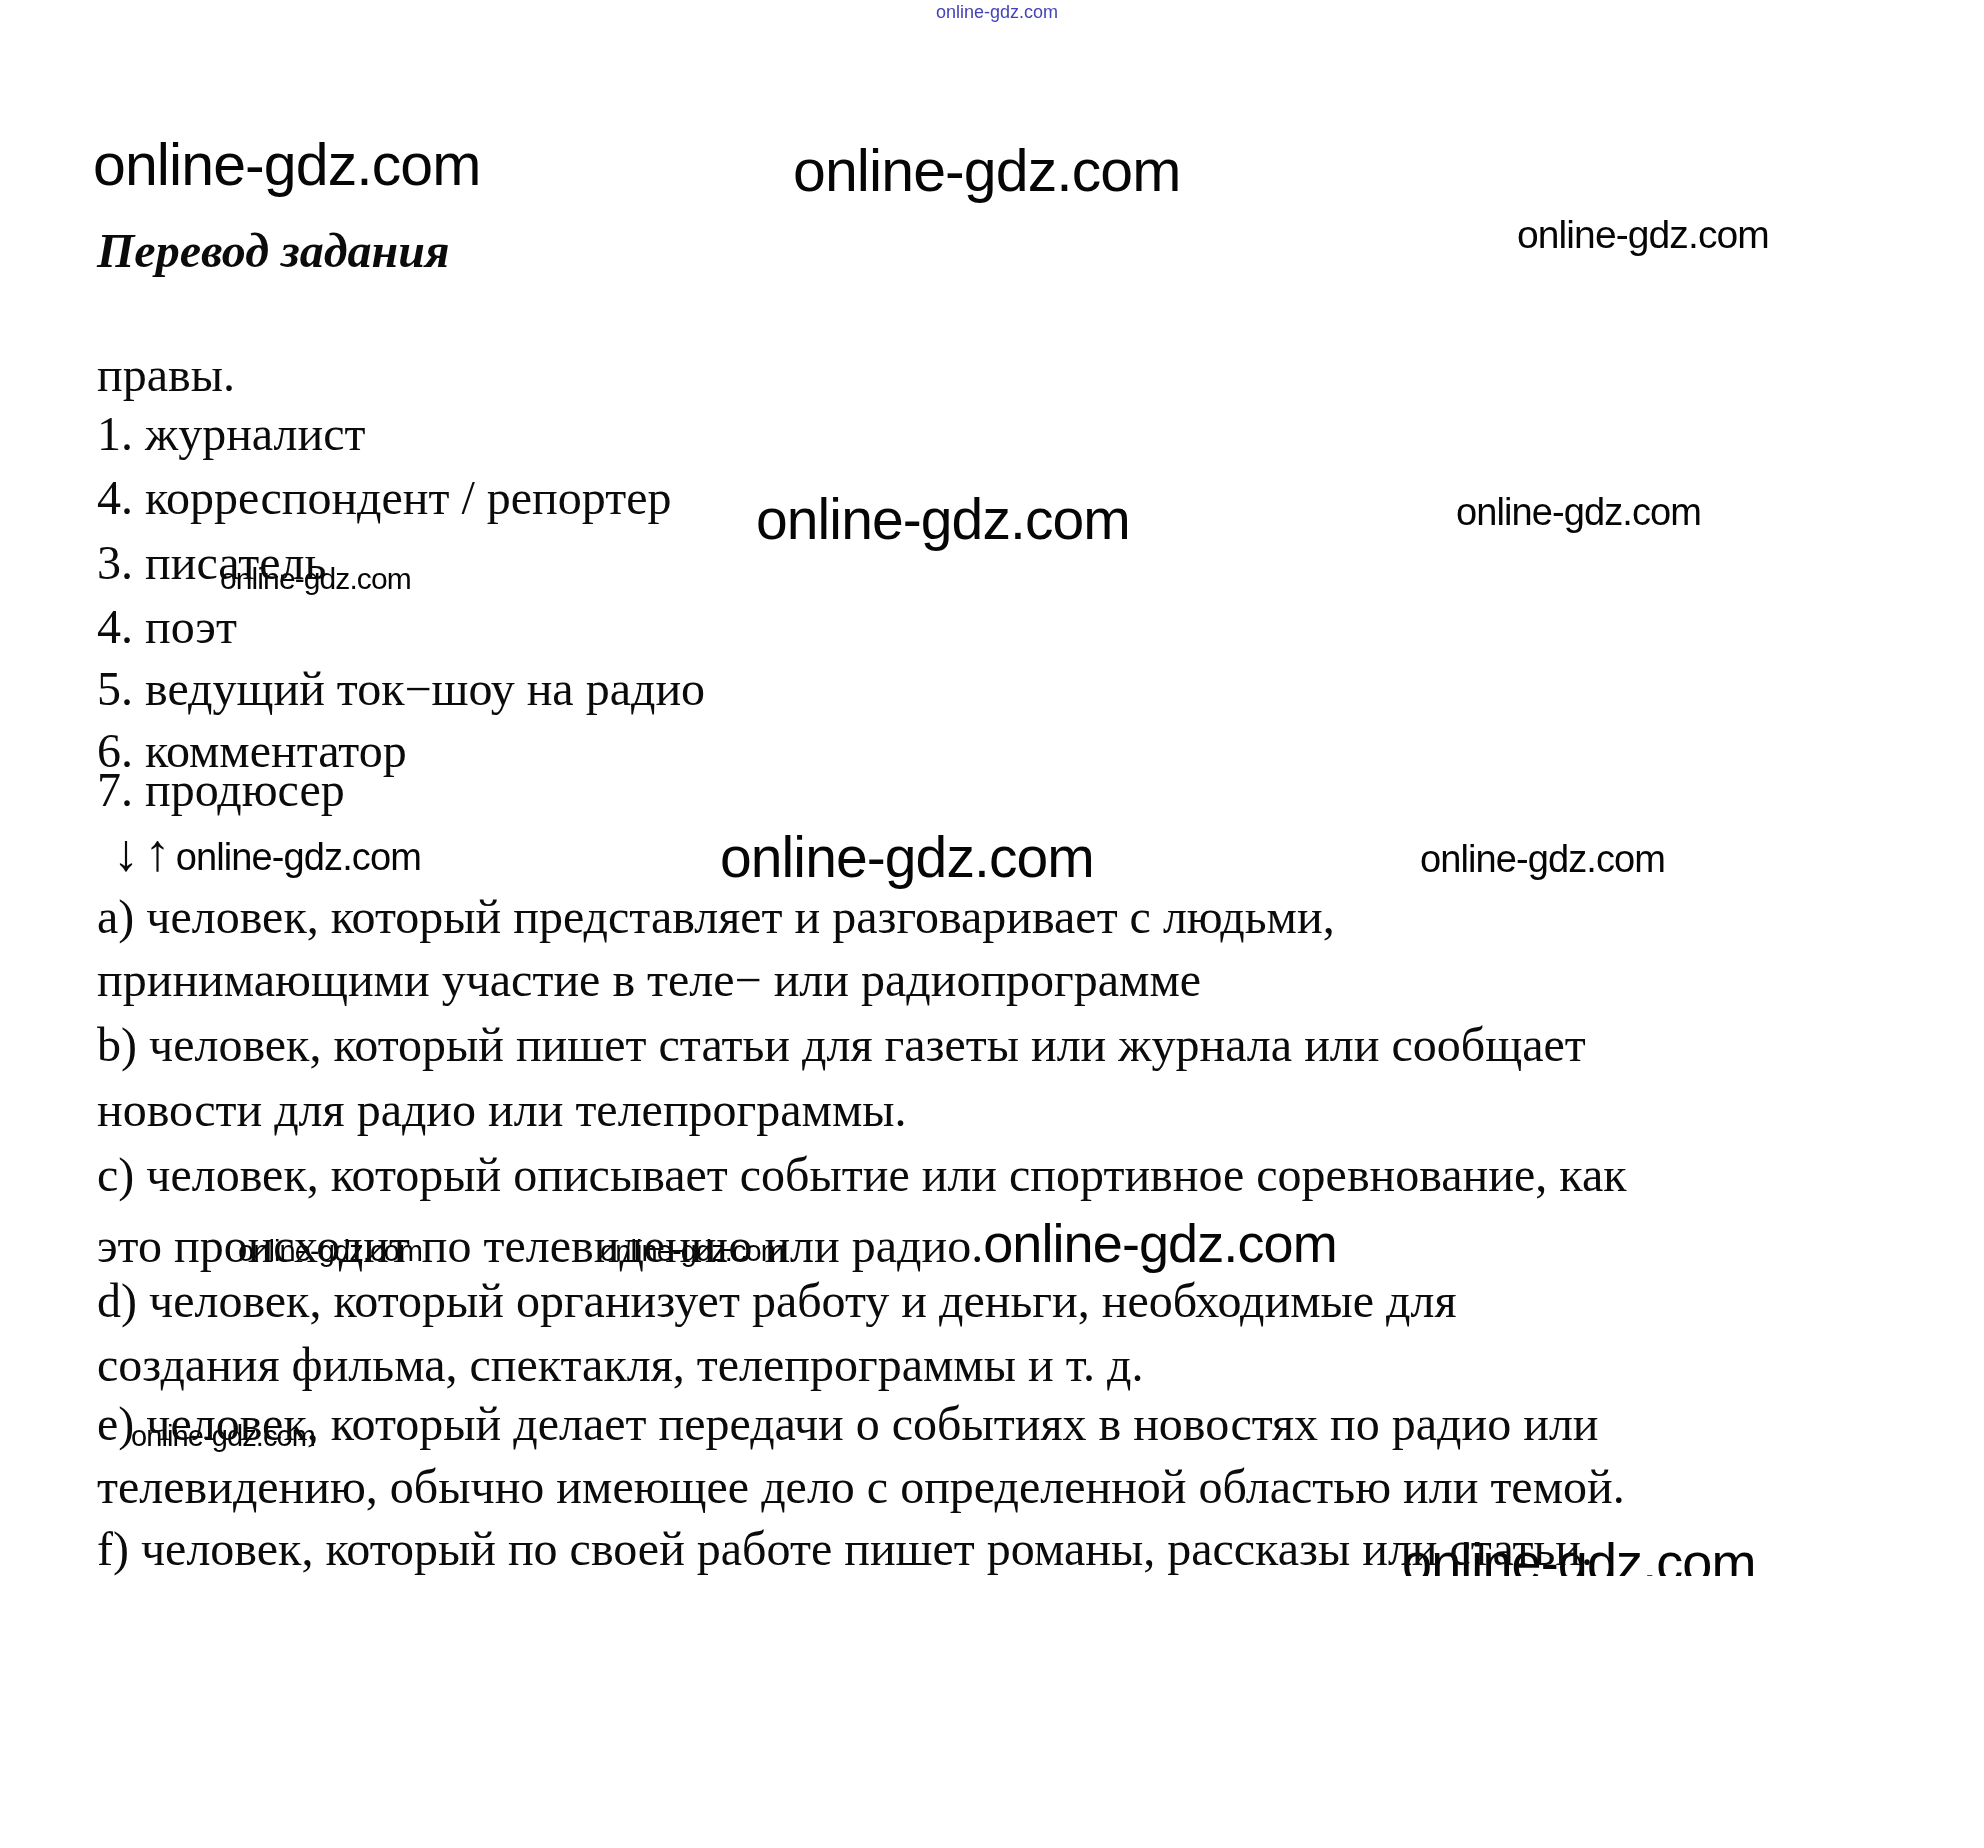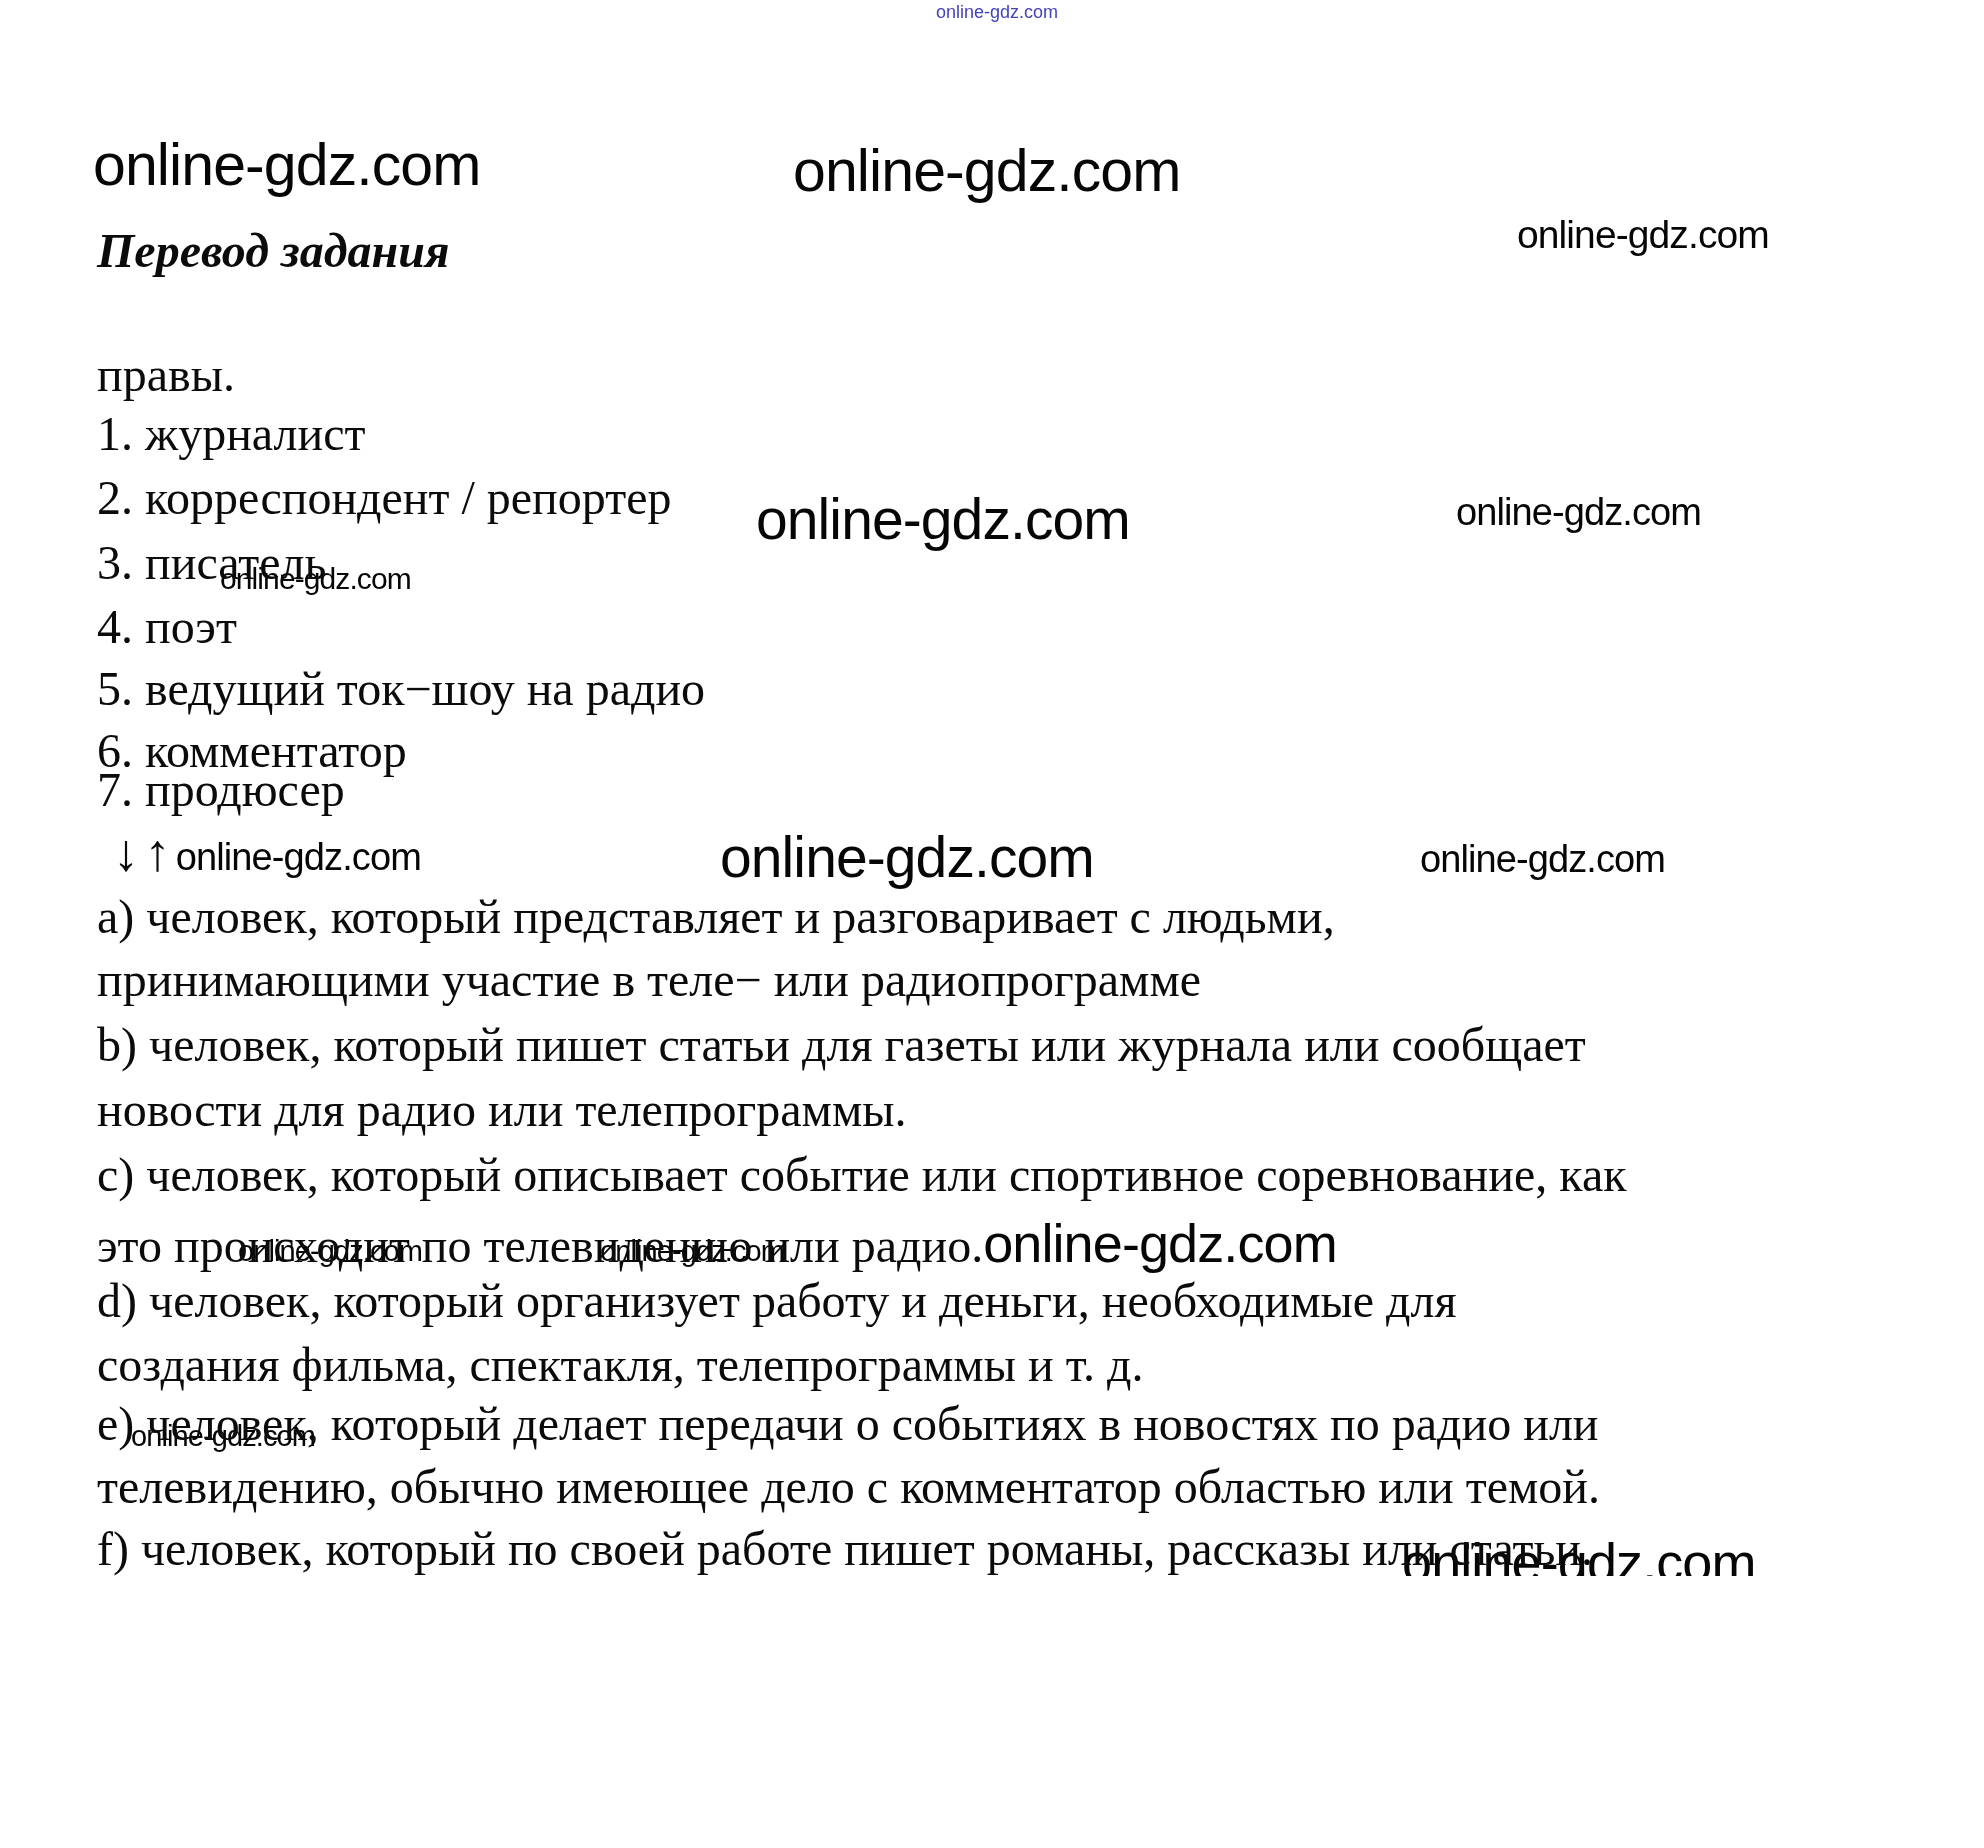--- a/index.html
+++ b/index.html
@@ -80,21 +80,21 @@
   <div class="wm" style="left:131px;top:1422px;font-size:29px">online-gdz.com</div>
   <div class="wm" style="left:1402px;top:1535px;font-size:54px">online-gdz.com</div>
   <div class="wm" style="left:225px;top:1603px;font-size:18px">online-gdz.com</div>
   <div class="wm" style="left:704px;top:1604px;font-size:54px">online-gdz.com</div>
 
   <div class="line heading" style="top:222px">Перевод задания</div>
 
   <div class="line" style="top:346px">правы.</div>
 
   <div class="line" style="top:405px">1. журналист</div>
-  <div class="line" style="top:469px">2. корреспондент / репортер</div>
+  <div class="line" style="top:469px">4. корреспондент / репортер</div>
   <div class="line" style="top:534px">3. писатель</div>
   <div class="line" style="top:598px">4. поэт</div>
   <div class="line" style="top:660px">5. ведущий ток−шоу на радио</div>
   <div class="line" style="top:722px">6. комментатор</div>
   <div class="line" style="top:761px">7. продюсер</div>
 
   <div class="line" style="top:822px;left:113px">
     <span class="arrows">↓↑</span><span class="wm-inline" style="font-size:38px">online-gdz.com</span>
   </div>
 
@@ -102,20 +102,20 @@
   <div class="line" style="top:951px">принимающими участие в теле− или радиопрограмме</div>
   <div class="line" style="top:1016px">b) человек, который пишет статьи для газеты или журнала или сообщает</div>
   <div class="line" style="top:1081px">новости для радио или телепрограммы.</div>
   <div class="line" style="top:1146px">c) человек, который описывает событие или спортивное соревнование, как</div>
   <div class="line" style="top:1211px">
     <span>это происходит по телевидению или радио.</span><span class="wm-inline" style="font-size:54px">online-gdz.com</span>
   </div>
   <div class="line" style="top:1272px">d) человек, который организует работу и деньги, необходимые для</div>
   <div class="line" style="top:1336px">создания фильма, спектакля, телепрограммы и т. д.</div>
   <div class="line" style="top:1395px">e) человек, который делает передачи о событиях в новостях по радио или</div>
-  <div class="line" style="top:1458px">телевидению, обычно имеющее дело с комментатор областью или темой.</div>
+  <div class="line" style="top:1458px">телевидению, обычно имеющее дело с определенной областью или темой.</div>
   <div class="line" style="top:1520px">f) человек, который по своей работе пишет романы, рассказы или статьи.</div>
   <div class="line" style="top:1580px">g) человек, который пишет стихи</div>
 
   <div class="line answer-heading" style="top:1628px">ОТВЕТ</div>
 
 </div>
 
 
 </body></html>

